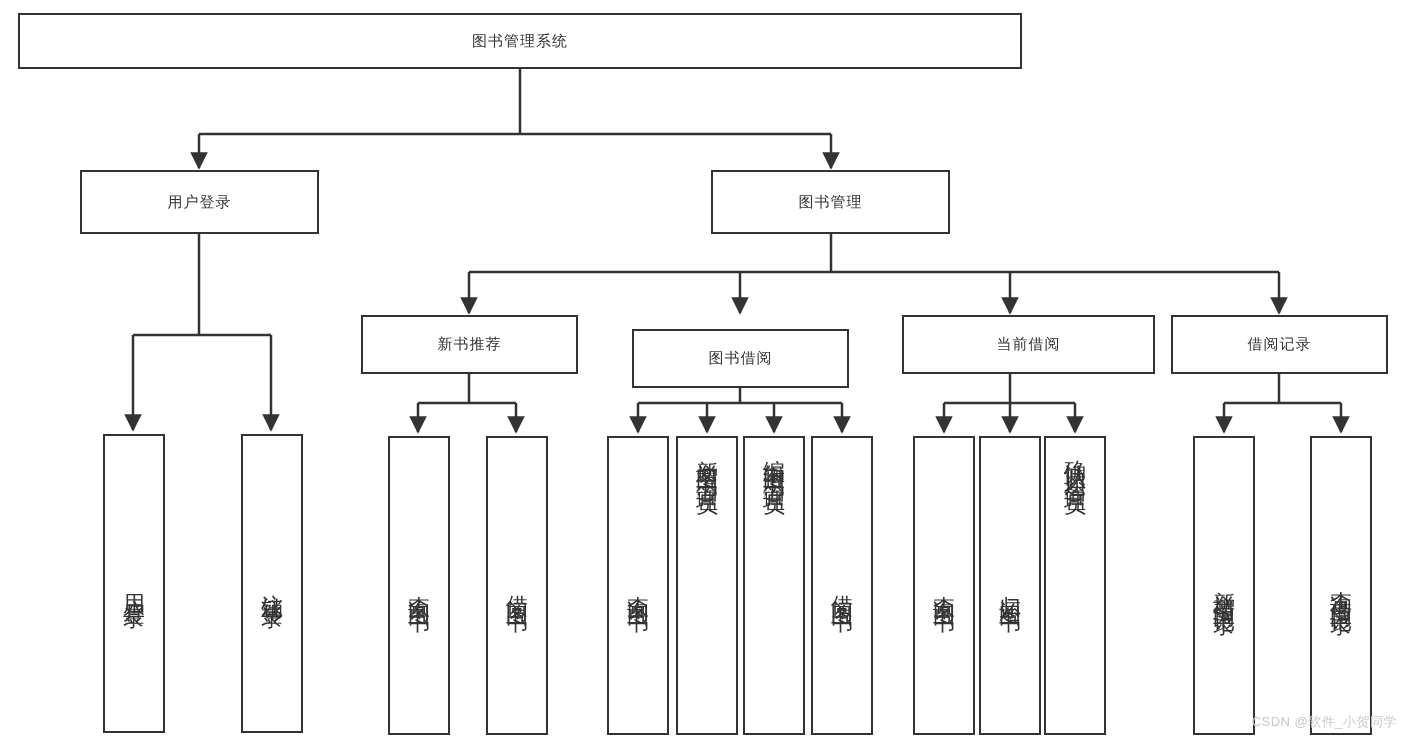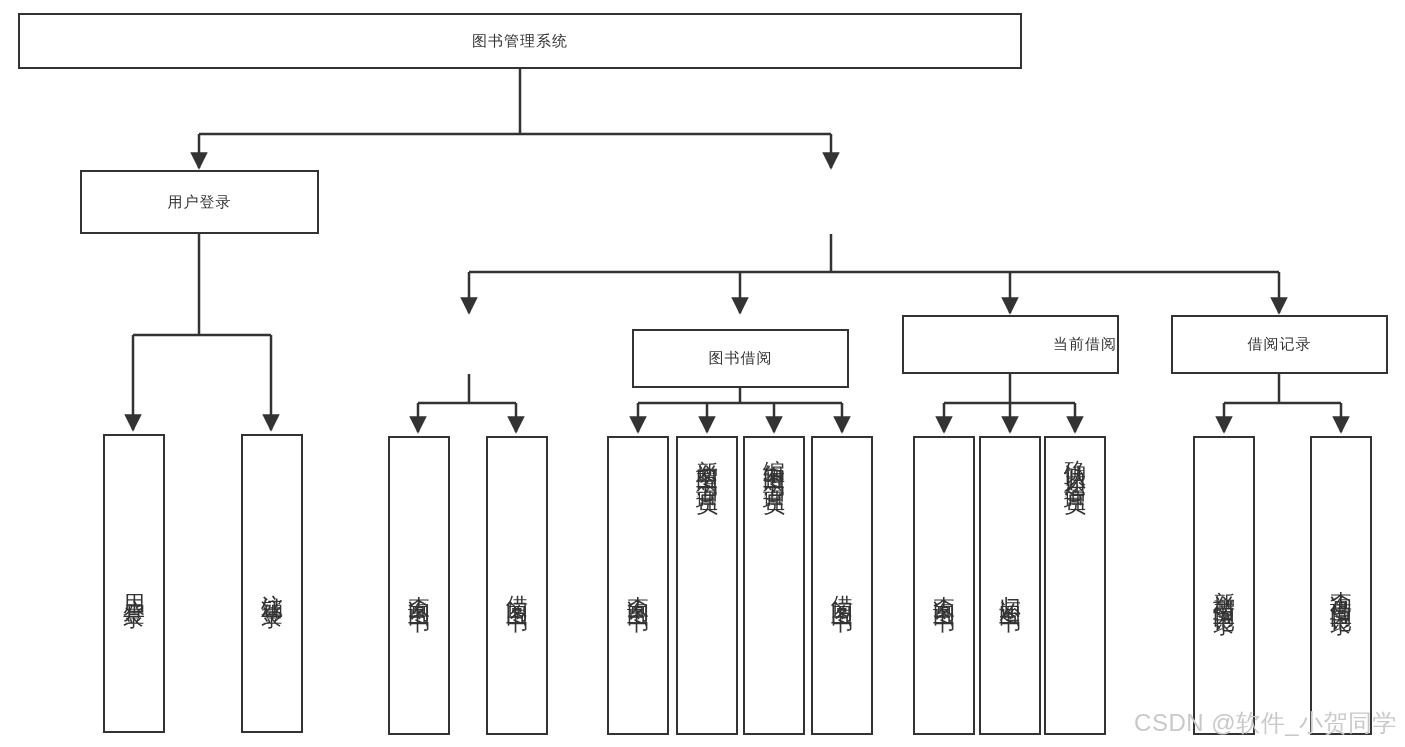--- a/index.html
+++ b/index.html
@@ -57,22 +57,22 @@
     line-height: 1;
     white-space: nowrap;
     text-align: left;
   }
   .node.leaf.centeredv {
     align-items: center;
   }
   .watermark {
     position: absolute;
     right: 8px;
-    bottom: 8px;
-    font-size: 24px;
+    bottom: 16px;
+    font-size: 13px;
     color: #c9c9c9;
     letter-spacing: 0.5px;
     z-index: 5;
     white-space: nowrap;
   }
 </style>
 </head>
 <body>
 
 <div id="canvas">
@@ -128,27 +128,33 @@
   </svg>
 
   <div class="node" style="left:18px; top:13px; width:1004px; height:56px;">
     <span class="label">图书管理系统</span>
   </div>
 
   <div class="node" style="left:80px; top:170px; width:239px; height:64px;">
     <span class="label">用户登录</span>
   </div>
 
-
+  <div class="node" style="left:711px; top:170px; width:239px; height:64px;">
+    <span class="label">图书管理</span>
+  </div>
+
+  <div class="node" style="left:361px; top:315px; width:217px; height:59px;">
+    <span class="label">新书推荐</span>
+  </div>
 
   <div class="node" style="left:632px; top:315px; width:217px; height:59px;margin-top:14px;">
     <span class="label">图书借阅</span>
   </div>
 
-  <div class="node" style="left:902px; top:315px; width:217px; height:59px;justify-content:flex-end;">
+  <div class="node" style="left:902px; top:315px; width:253px; height:59px;">
     <span class="label">当前借阅</span>
   </div>
 
   <div class="node" style="left:1171px; top:315px; width:217px; height:59px;">
     <span class="label">借阅记录</span>
   </div>
 
   <div class="node leaf centeredv" style="left:103px; top:434px; width:62px; height:299px;">
     <span class="label">用户登录</span>
   </div>

